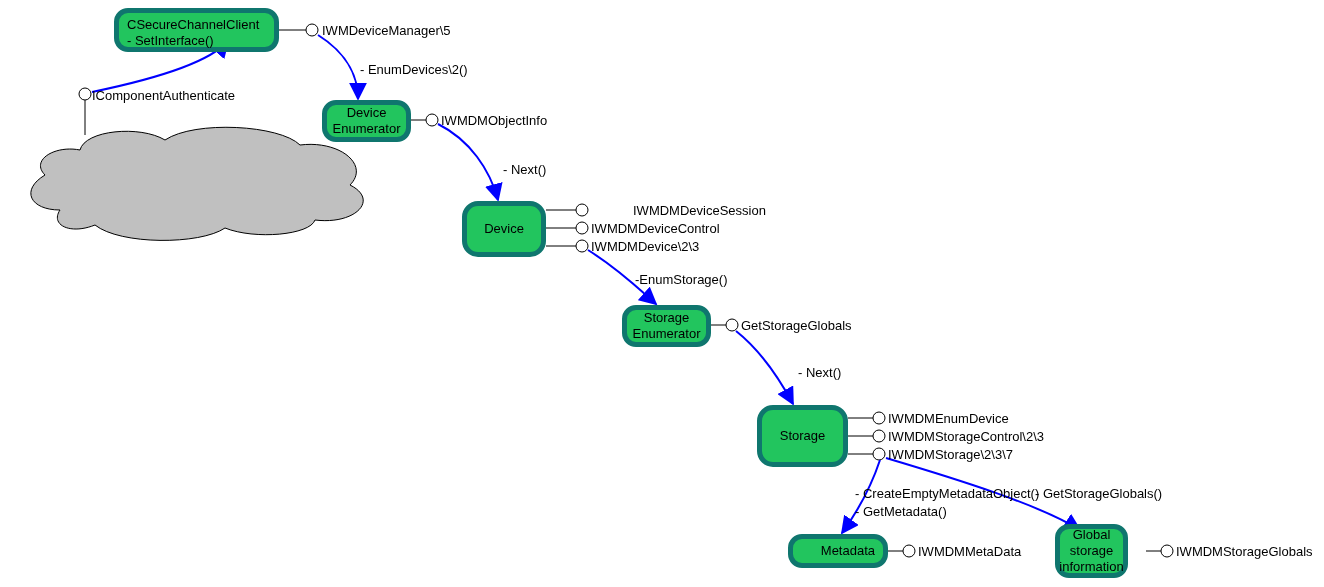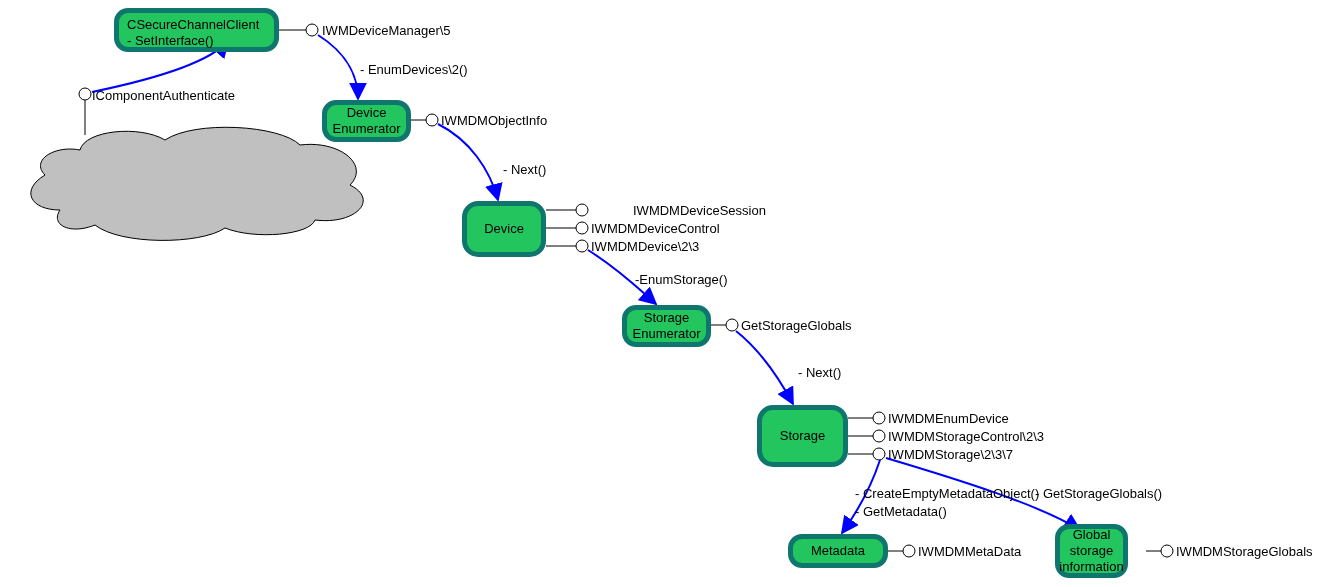--- a/index.html
+++ b/index.html
@@ -137,21 +137,21 @@
   <div>
     <span>Storage</span><br>
     <span>Enumerator</span>
   </div>
 </div>
 
 <div class="node big-radius" style="left:757px; top:405px; width:91px; height:62px;">
   <span>Storage</span>
 </div>
 
-<div class="node" style="left:788px; top:534px; width:100px; height:34px;">
+<div class="node" style="left:788px; top:534px; width:100px; height:34px;justify-content:flex-end;">
   <span>Metadata</span>
 </div>
 
 <div class="node" style="left:1055px; top:524px; width:73px; height:54px;">
   <div>
     <span>Global</span><br>
     <span>storage</span><br>
     <span>information</span>
   </div>
 </div>

